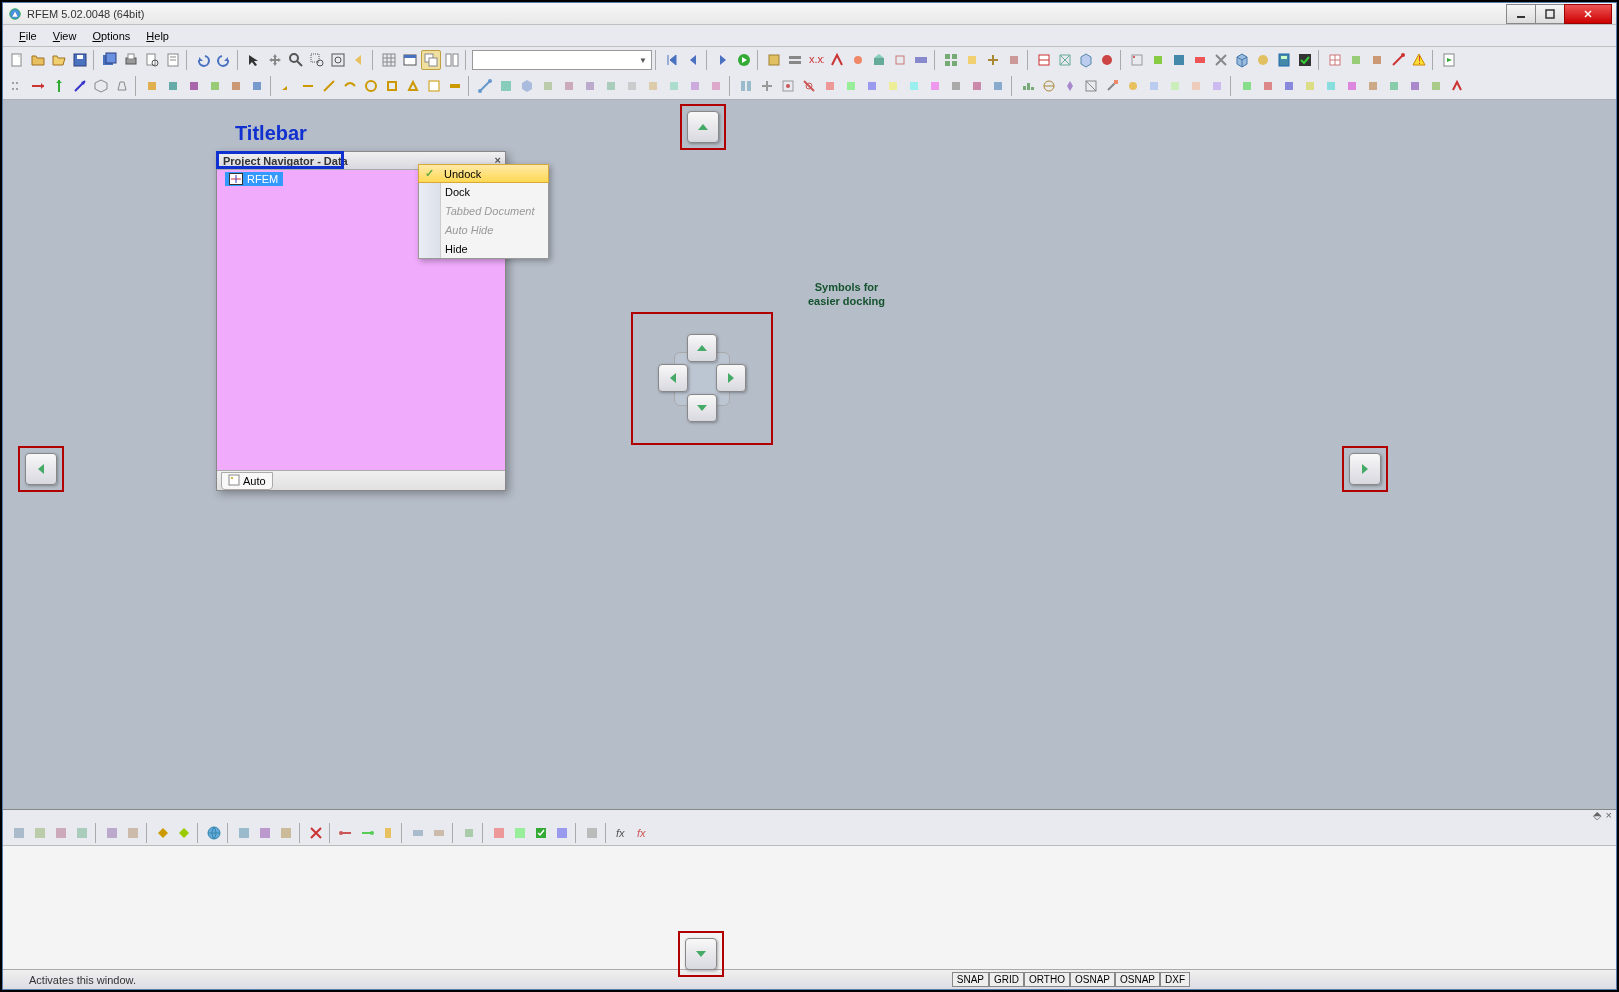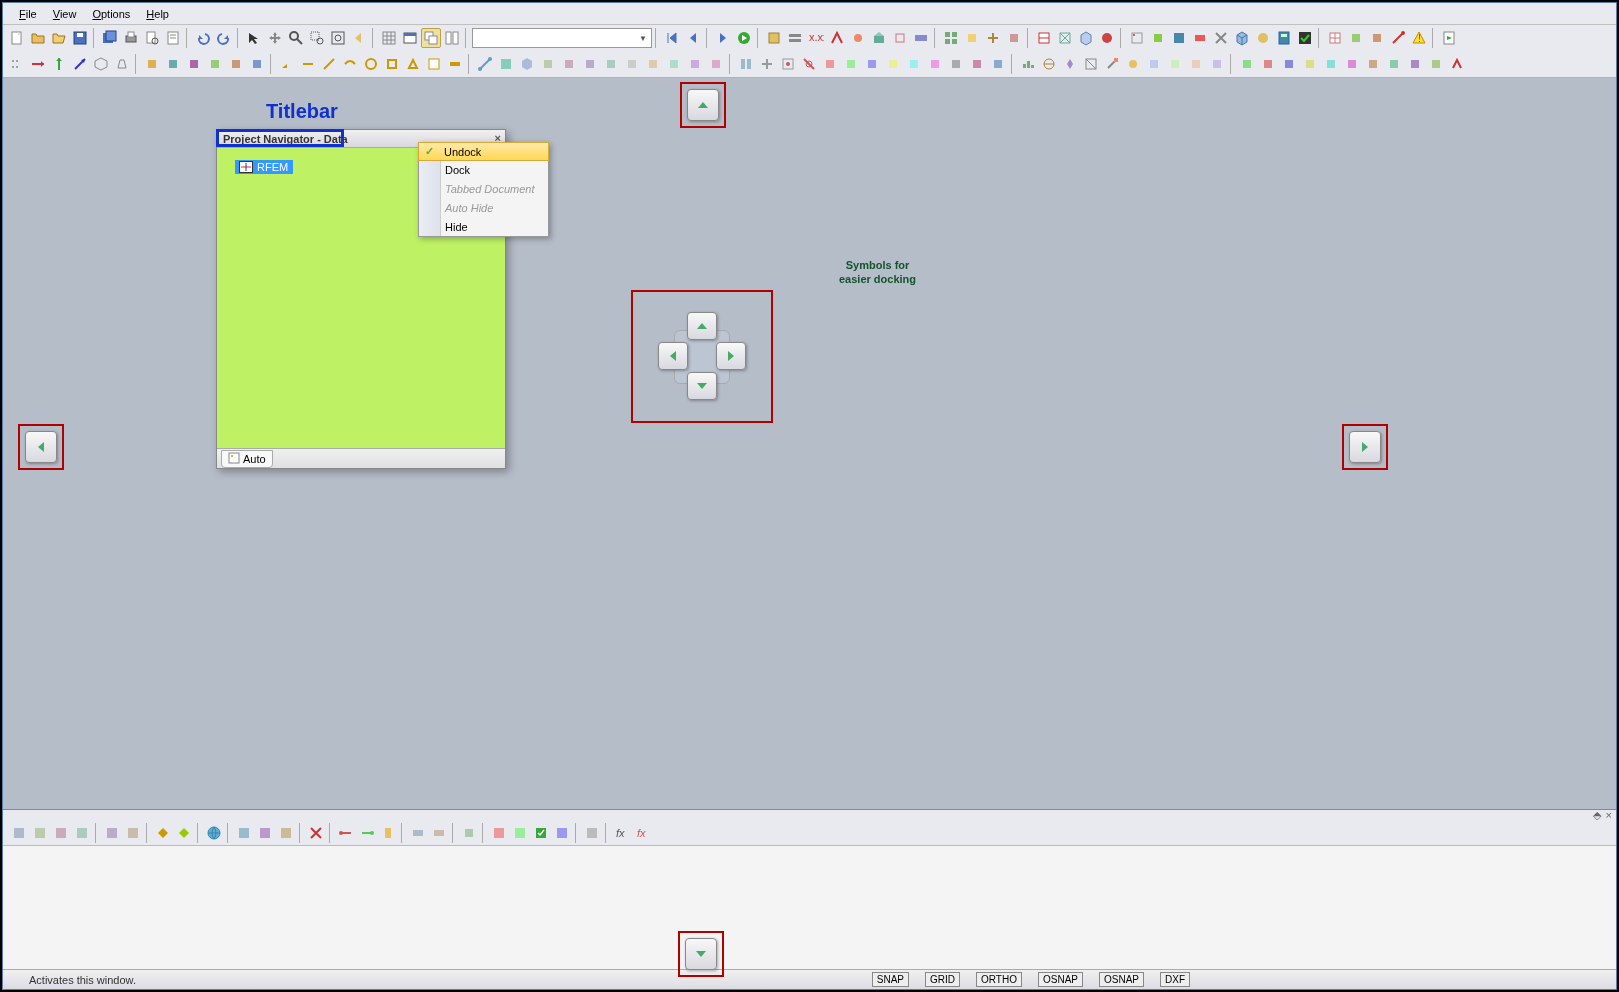--- a/index.html
+++ b/index.html
@@ -31,31 +31,31 @@
 .tb-combo .arrow { margin-left: auto; font-size: 8px; color: #555; }
 .toolbar-row.row2 .tb-btn { width: 20px; }
 
 
 .workspace { flex: 1; background: #b5bdc8; position: relative; }
 
 
 .float-panel { position: absolute; left: 213px; top: 51px; width: 290px; height: 340px; background: #fdfdf5; border: 1px solid #888; box-shadow: 3px 3px 8px rgba(0,0,0,0.3); }
 .float-panel .panel-title { height: 18px; background: linear-gradient(to bottom, #f0f0f0, #d8d8e0); display: flex; align-items: center; padding: 0 6px; font-weight: bold; color: #333; border-bottom: 1px solid #aaa; position: relative; }
 .float-panel .panel-title .close-x { position: absolute; right: 4px; top: 2px; font-size: 11px; color: #555; cursor: pointer; }
-.float-panel .panel-body { height: 300px; background: #bef264; padding: 12px; }
+.float-panel .panel-body { height: 300px; background: #f0abfc; padding: 2px; }
 .float-panel .tree-item { display: flex; align-items: center; background: #3399ff; color: #fff; padding: 1px 4px; width: 58px; margin-left: 6px; }
 .float-panel .tree-item .node-icon { width: 14px; height: 12px; background: #fff; border: 1px solid #333; margin-right: 4px; display: flex; align-items: center; justify-content: center; }
 .float-panel .panel-tabs { height: 20px; border-top: 1px solid #aaa; display: flex; align-items: center; padding: 0 4px; background: linear-gradient(to bottom,#f0f0f0,#e0e0e0); }
 .float-panel .panel-tabs .tab { display: flex; align-items: center; gap: 3px; padding: 1px 6px; border: 1px solid #aaa; background: #f8f8f8; border-radius: 0 0 4px 4px; }
 
 
 .titlebar-highlight { position: absolute; left: 213px; top: 51px; width: 128px; height: 18px; border: 3px solid #1030d0; pointer-events: none; }
 
 
-.anno-label { position: absolute; font-weight: bold; font-size: 20px; margin-left: 31px; }
+.anno-label { position: absolute; font-weight: bold; font-size: 20px; }
 .anno-label.blue { color: #1030d0; }
 .anno-label.red { color: #14532d; }
 
 
 .ctx-menu { position: absolute; left: 415px; top: 64px; width: 131px; background: #f4f4f4; border: 1px solid #999; box-shadow: 2px 2px 6px rgba(0,0,0,0.3); }
 .ctx-item { height: 19px; display: flex; align-items: center; padding: 0 6px 0 26px; position: relative; cursor: pointer; }
 .ctx-item.sel { background: linear-gradient(to bottom, #ffe9a8, #ffd954); border: 1px solid #d8a838; margin: -1px; padding-left: 25px; }
 .ctx-item.disabled { color: #999; font-style: italic; }
 .ctx-item .check { position: absolute; left: 6px; color: #6a4; font-weight: bold; }
 .ctx-icon-col { position: absolute; left: 0; top: 0; bottom: 0; width: 22px; background: linear-gradient(to right,#eaedf3,#dde1ea); border-right: 1px solid #ccc; }
@@ -77,28 +77,55 @@
 
 
 .bottom-panel-wrap { height: 160px; border-top: 1px solid #888; display: flex; flex-direction: column; }
 .bottom-panel-head { height: 10px; background: #e8eaf0; display: flex; justify-content: flex-end; align-items: center; padding: 0 4px; gap: 4px; font-size: 9px; color: #666; }
 .bottom-toolbar { height: 26px; background: #e8eaf0; display: flex; align-items: center; padding: 0 6px; gap: 1px; border-bottom: 1px solid #bbb; }
 .bottom-blank { flex: 1; background: #f4f4f4; position: relative; }
 
 
 .statusbar { height: 20px; background: linear-gradient(to bottom, #f0f0f0, #dcdce4); border-top: 1px solid #aaa; display: flex; align-items: center; padding: 0 6px; }
 .statusbar .status-text { flex: 1; color: #333; margin-left: 20px; }
-.statusbar .status-btns { display: flex; gap: 16px; }
+.statusbar .status-btns { display: flex; gap: 0; }
 .statusbar .sbtn { padding: 1px 4px; border: 1px solid #888; background: #eee; cursor: pointer; font-size: 10px; }
 </style>
 </head>
 <body>
 
 <div class="outer-border">
 
+  <div class="titlebar">
+    <span class="app-icon">
+      <svg viewBox="0 0 16 16">
+          <circle cx="8" cy="8" r="6" fill="#4a90d9" stroke="#2a5" stroke-width="1"></circle>
+          <path d="M5 11 L8 5 L11 11 Z" fill="#fff"></path>
+        </svg>
+    </span>
+    <span class="title-text">RFEM 5.02.0048 (64bit)</span>
+    <div class="win-btns">
+      <div class="win-btn">
+          <svg viewBox="0 0 10 10">
+            <line x1="1" y1="8" x2="9" y2="8" stroke="#333" stroke-width="2"></line>
+          </svg>
+        </div>
+      <div class="win-btn">
+          <svg viewBox="0 0 10 10">
+            <rect x="1" y="1" width="8" height="8" fill="none" stroke="#333" stroke-width="1.5"></rect>
+          </svg>
+        </div>
+      <div class="win-btn close">
+          <svg viewBox="0 0 10 10">
+            <line x1="2" y1="2" x2="8" y2="8" stroke="#fff" stroke-width="1.5"></line>
+            <line x1="8" y1="2" x2="2" y2="8" stroke="#fff" stroke-width="1.5"></line>
+          </svg>
+        </div>
+    </div>
+  </div>
 
   <div class="menubar">
     <span class="menu-item"><u>F</u><span></span>ile</span>
     <span class="menu-item"><u>V</u>iew</span>
     <span class="menu-item"><u>O</u>ptions</span>
     <span class="menu-item"><u>H</u>elp</span>
   </div>
 
   <div class="toolbar-area">
     <div class="toolbar-row">

